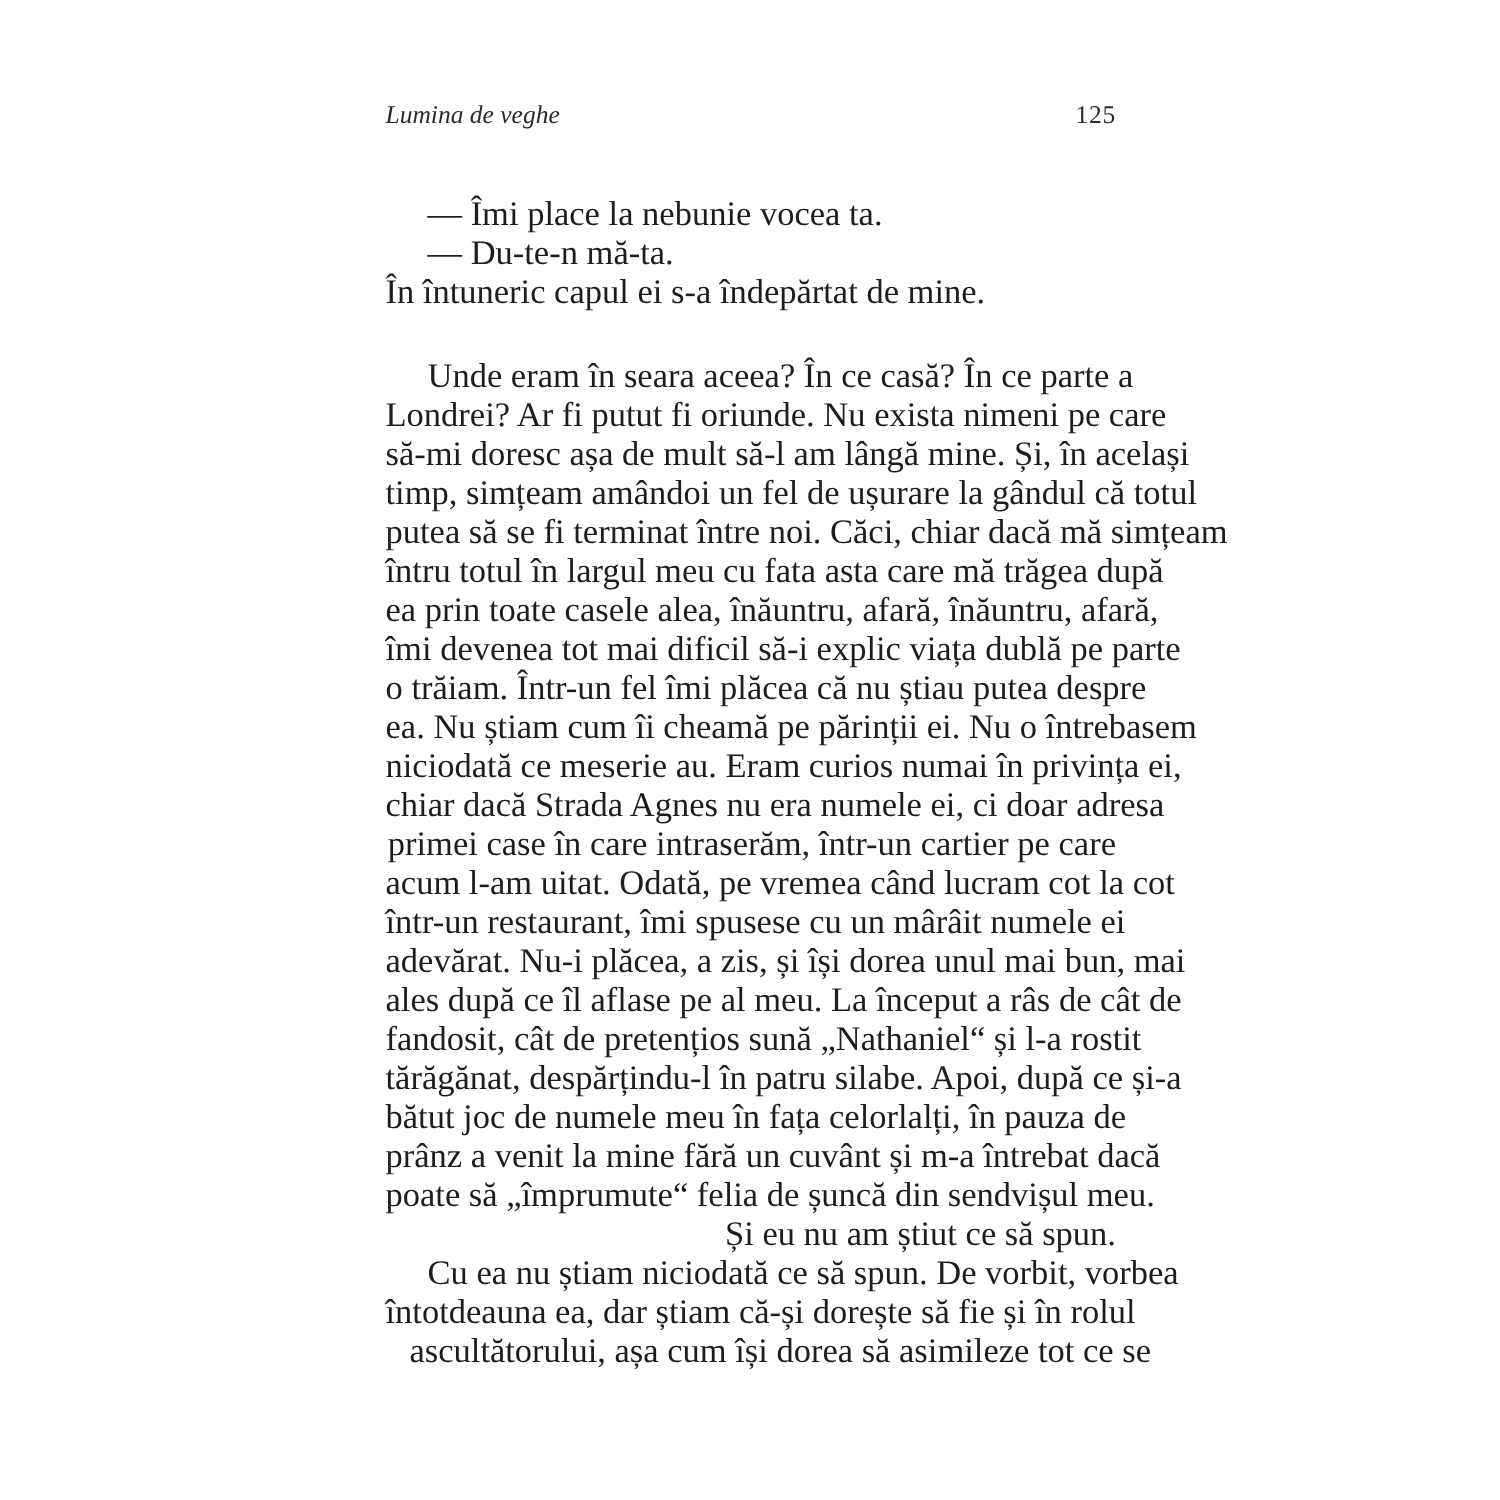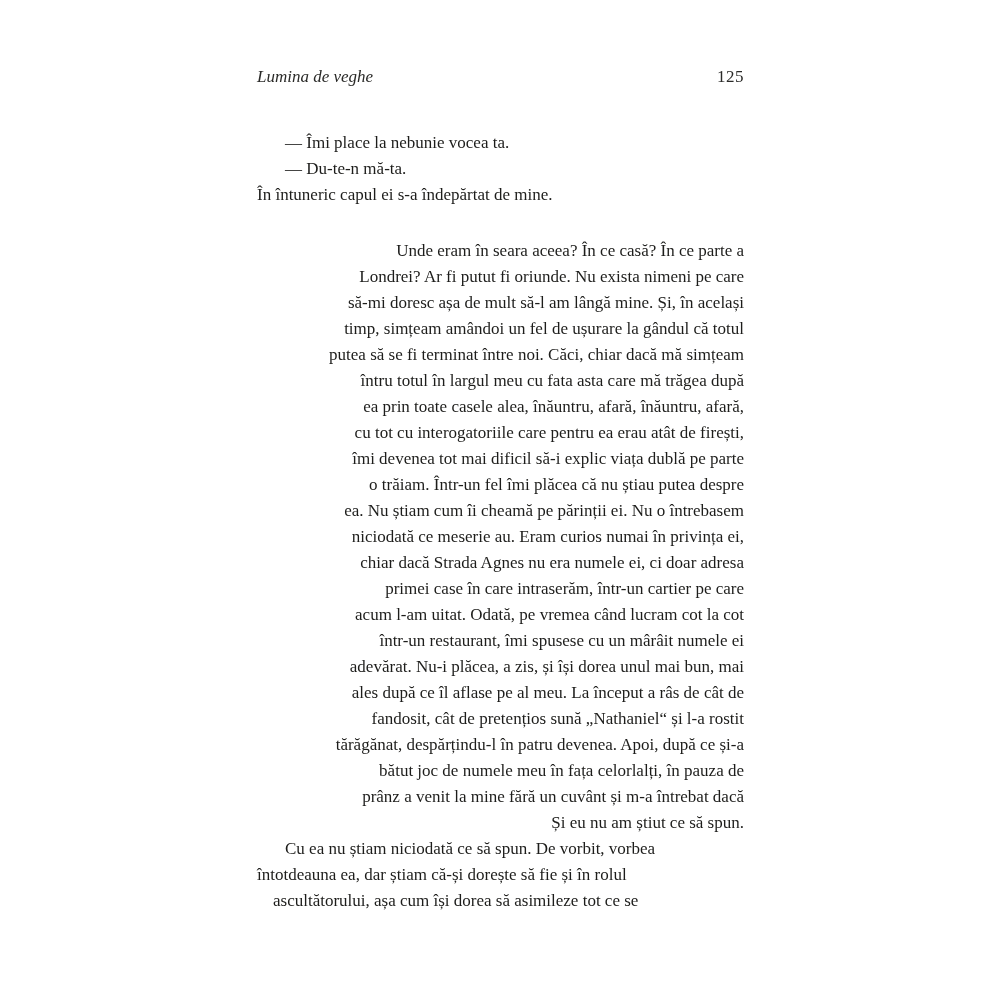--- a/index.html
+++ b/index.html
@@ -27,21 +27,21 @@
     margin-bottom: 42px;
   }
   .running-title {
     font-style: italic;
   }
   .page-number {
     font-style: normal;
     letter-spacing: 0.5px;
   }
   .body-text {
-    font-size: 17px;
+    font-size: 23px;
     color: #1d1d1b;
   }
   .paragraph { margin: 0; }
   .text-line {
     display: block;
     white-space: pre;
     line-height: 26px;
     height: 26px;
     transform-origin: 0 50%;
   }
@@ -68,35 +68,35 @@
         <span class="text-line">În întuneric capul ei s-a îndepărtat de mine.</span>
       </div>
       <div class="paragraph" style="margin-top: 30px; text-align: right;">
         <span class="text-line indent" style="word-spacing: 0px;">Unde eram în seara aceea? În ce casă? În ce parte a</span>
         <span class="text-line" style="word-spacing: 0px;">Londrei? Ar fi putut fi oriunde. Nu exista nimeni pe care</span>
         <span class="text-line" style="word-spacing: 0px;">să-mi doresc așa de mult să-l am lângă mine. Și, în același</span>
         <span class="text-line" style="word-spacing: 0px;">timp, simțeam amândoi un fel de ușurare la gândul că totul</span>
         <span class="text-line" style="word-spacing: 0px;">putea să se fi terminat între noi. Căci, chiar dacă mă simțeam</span>
         <span class="text-line" style="word-spacing: 0px;">întru totul în largul meu cu fata asta care mă trăgea după</span>
         <span class="text-line" style="word-spacing: 0px;">ea prin toate casele alea, înăuntru, afară, înăuntru, afară,</span>
-        <span class="text-line" style="word-spacing: 0px;">cu tot cu interogatoriile care pentru ea erau atât de firești,</span>
         <span class="text-line" style="word-spacing: 0px;">îmi devenea tot mai dificil să-i explic viața dublă pe parte</span>
         <span class="text-line" style="word-spacing: 0px;">o trăiam. Într-un fel îmi plăcea că nu știau putea despre</span>
         <span class="text-line" style="word-spacing: 0px;">ea. Nu știam cum îi cheamă pe părinții ei. Nu o întrebasem</span>
         <span class="text-line" style="word-spacing: 0px;">niciodată ce meserie au. Eram curios numai în privința ei,</span>
         <span class="text-line" style="word-spacing: 0px;">chiar dacă Strada Agnes nu era numele ei, ci doar adresa</span>
         <span class="text-line" style="word-spacing: 0px;">primei case în care intraserăm, într-un cartier pe care</span>
         <span class="text-line" style="word-spacing: 0px;">acum l-am uitat. Odată, pe vremea când lucram cot la cot</span>
         <span class="text-line" style="word-spacing: 0px;">într-un restaurant, îmi spusese cu un mârâit numele ei</span>
         <span class="text-line" style="word-spacing: 0px;">adevărat. Nu-i plăcea, a zis, și își dorea unul mai bun, mai</span>
         <span class="text-line" style="word-spacing: 0px; font-family: Liberation Serif, serif;">ales după ce îl aflase pe al meu. La început a râs de cât de</span>
         <span class="text-line" style="word-spacing: 0px;">fandosit, cât de pretențios sună „Nathaniel“ și l-a rostit</span>
-        <span class="text-line" style="word-spacing: 0px;">tărăgănat, despărțindu-l în patru devenea. Apoi, după ce și-a</span>
+        <span class="text-line" style="word-spacing: 0px;">tărăgănat, despărțindu-l în patru silabe. Apoi, după ce și-a</span>
         <span class="text-line" style="word-spacing: 0px;">bătut joc de numele meu în fața celorlalți, în pauza de</span>
         <span class="text-line" style="word-spacing: 0px;">prânz a venit la mine fără un cuvânt și m-a întrebat dacă</span>
+        <span class="text-line" style="word-spacing: 0px;">poate să „împrumute“ felia de șuncă din sendvișul meu.</span>
         <span class="text-line">Și eu nu am știut ce să spun.</span>
       </div>
       <div class="paragraph">
         <span class="text-line indent" style="word-spacing: 0px;">Cu ea nu știam niciodată ce să spun. De vorbit, vorbea</span>
         <span class="text-line" style="word-spacing: 0px;">întotdeauna ea, dar știam că-și dorește să fie și în rolul</span>
         <span class="text-line" style="word-spacing: 0px; margin-left: 16px;">ascultătorului, așa cum își dorea să asimileze tot ce se</span>
       </div>
     </div>
 </div>
 

